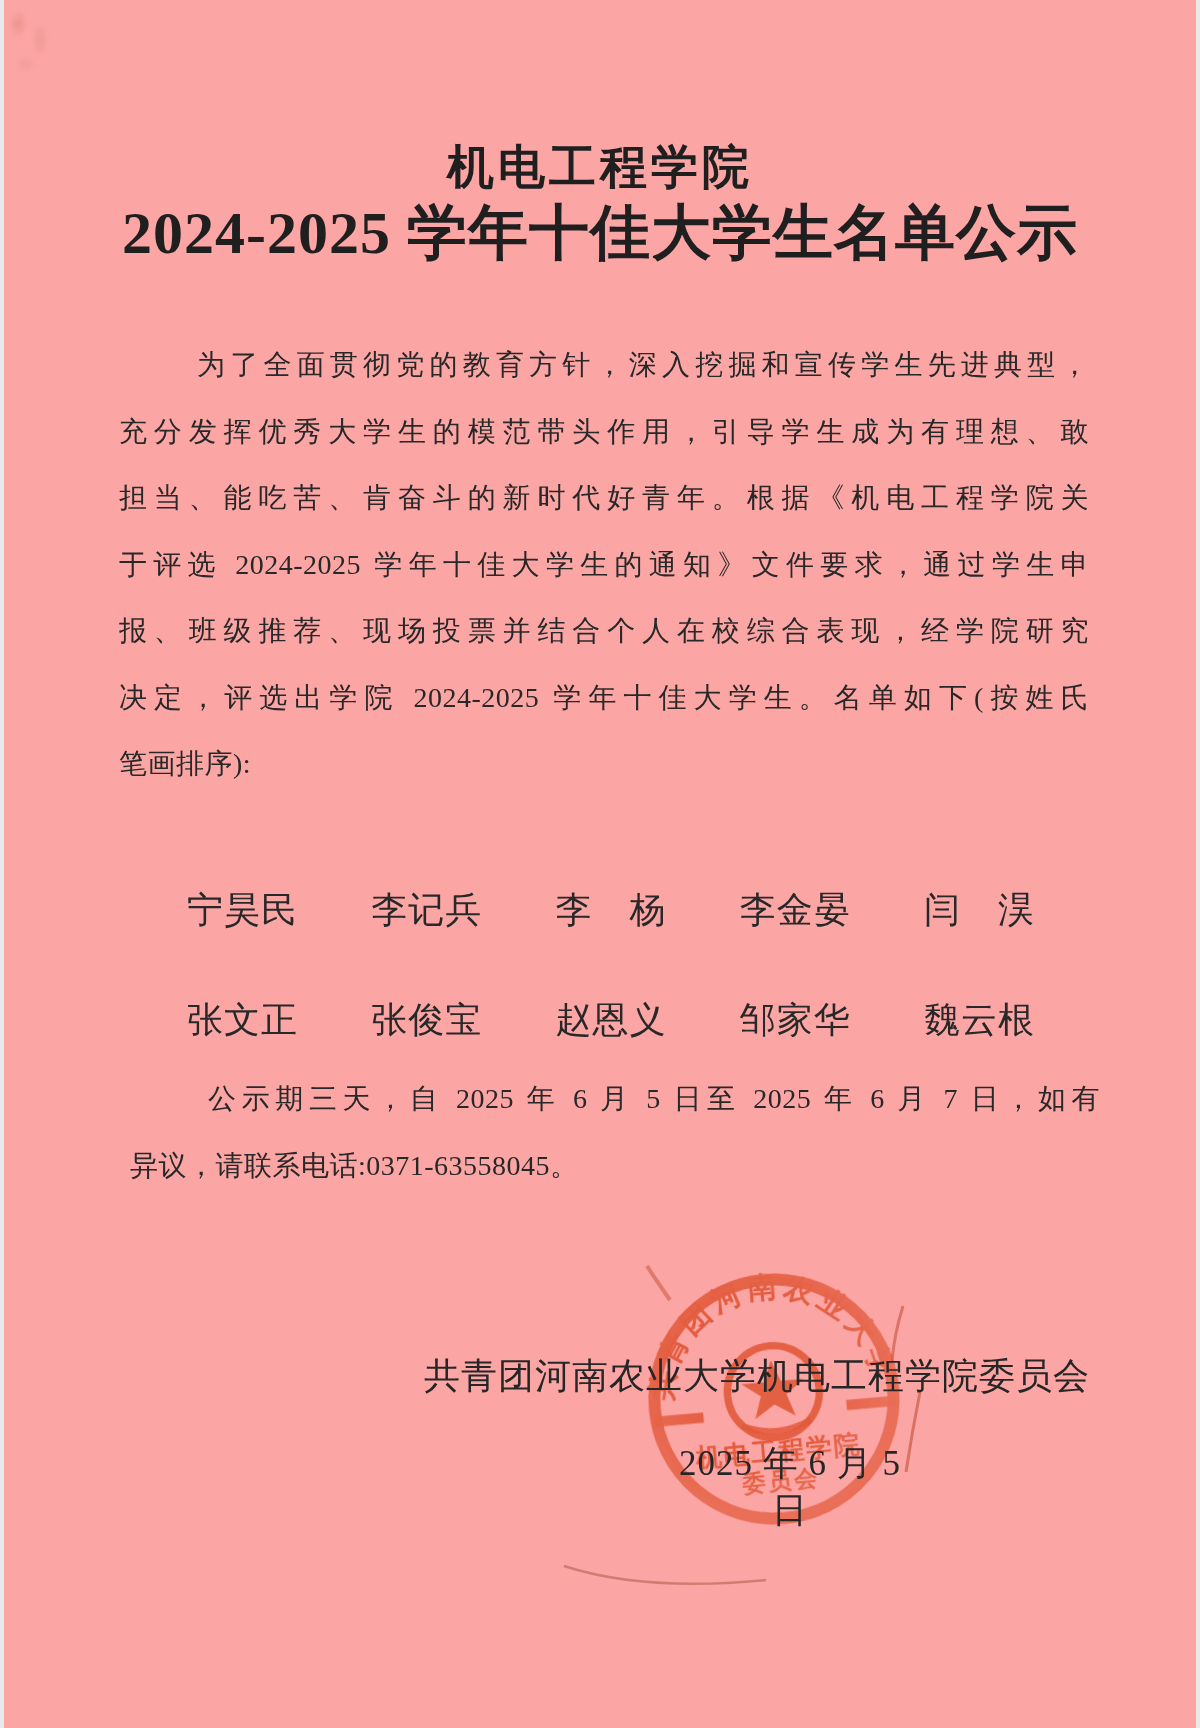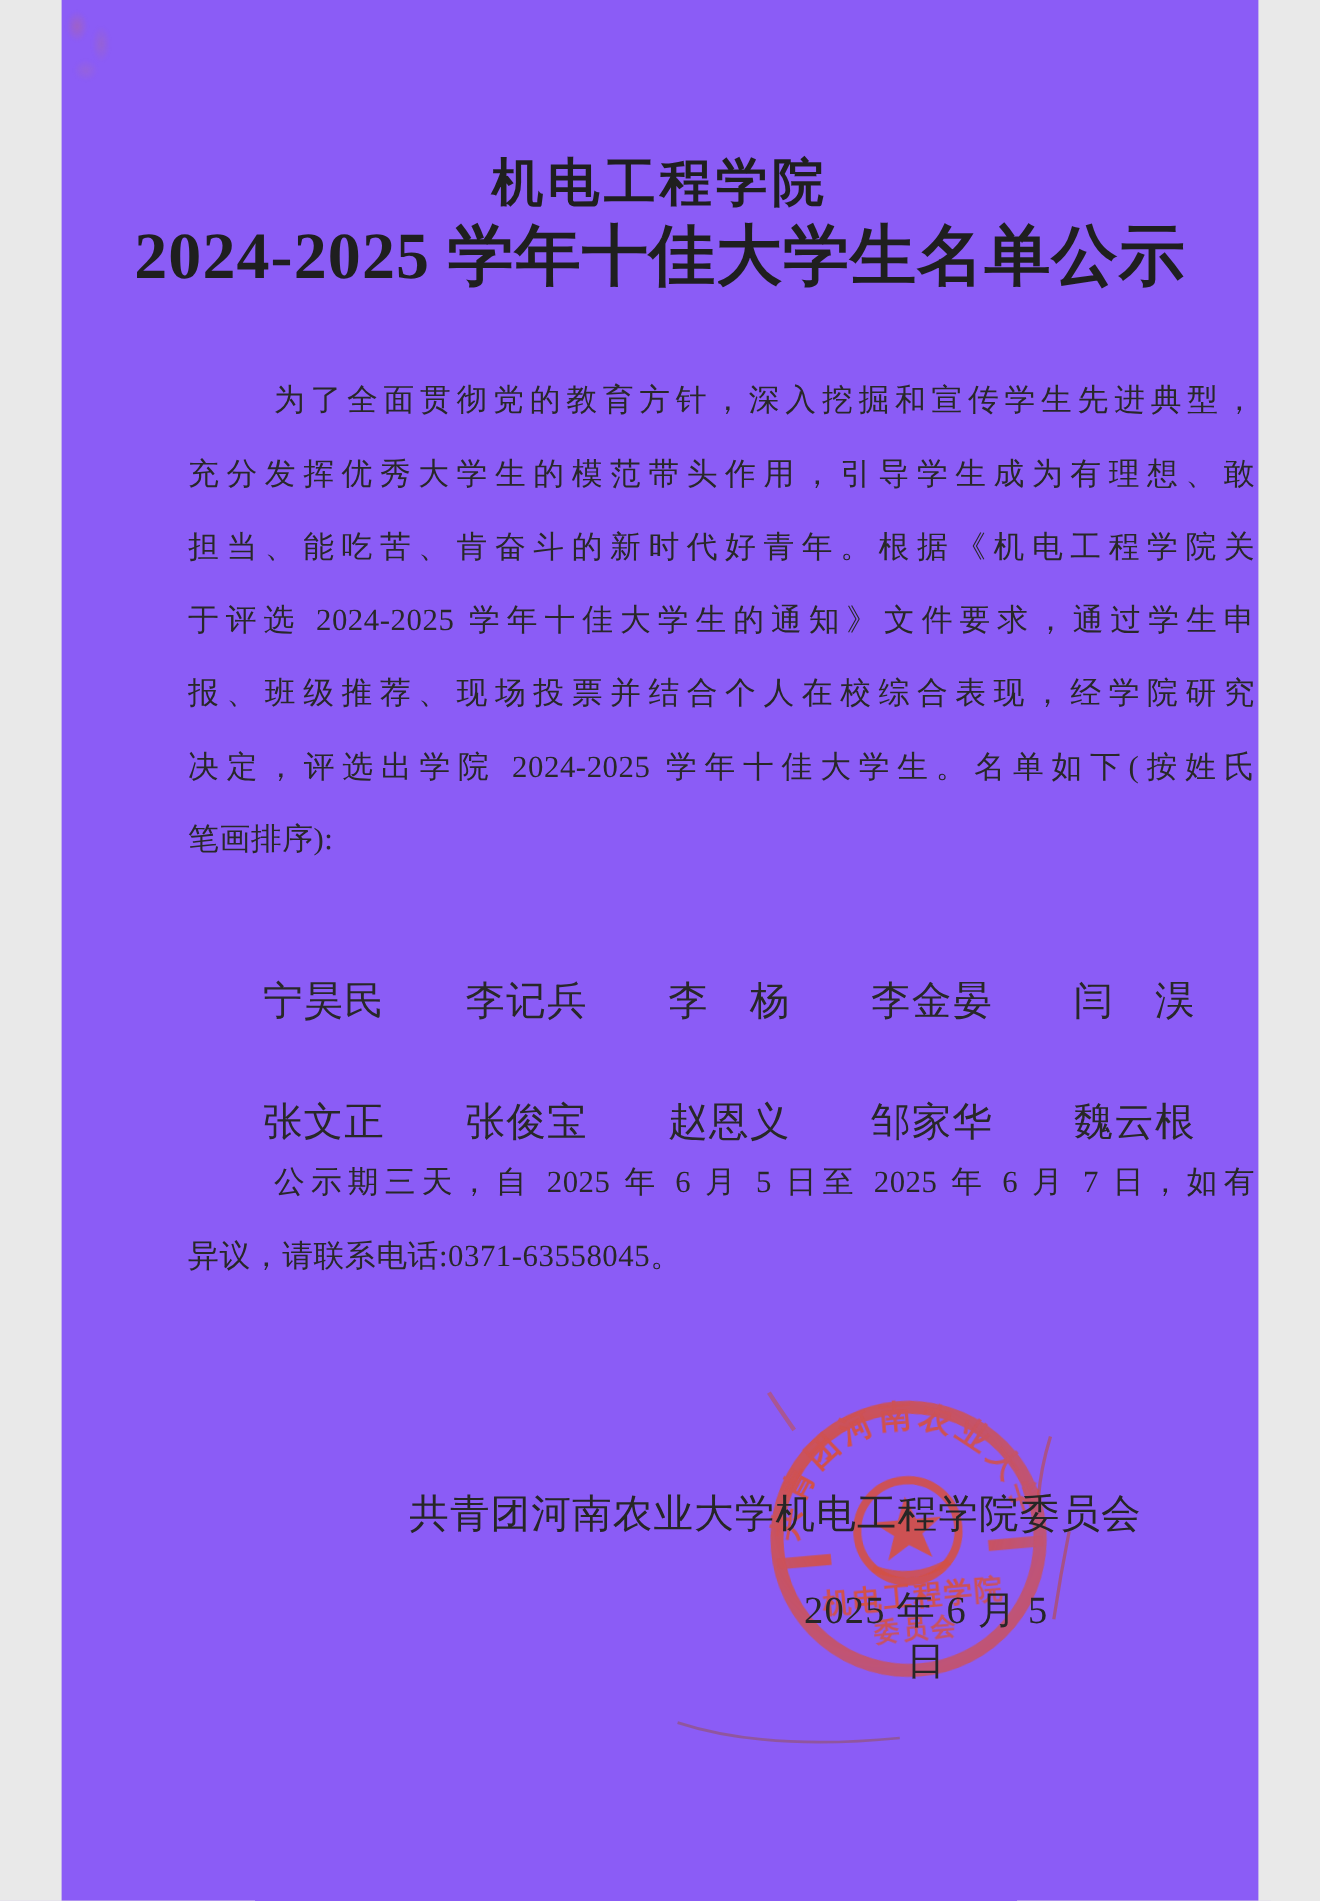--- a/index.html
+++ b/index.html
@@ -1,20 +1,20 @@
 <!DOCTYPE html>
 <html><head>
 <meta charset="utf-8">
 <style>
   html,body{margin:0;padding:0;background:#e9e9e9;}
   .page{
     position:relative;
-    width:1088px;height:1728px;
+    width:1192px;height:1728px;
     margin:0 auto;
-    background:#8b5cf6;
+    background:#fca5a5;
     overflow:hidden;
     font-family:"Liberation Serif","DejaVu Serif",serif;
     color:#262626;
   }
   
   .corner-smudge{
     position:absolute;left:2px;top:6px;width:60px;height:80px;
     background:
       radial-gradient(ellipse 14px 20px at 12px 18px, rgba(205,110,90,.30), rgba(205,110,90,0) 70%),
       radial-gradient(ellipse 12px 24px at 34px 34px, rgba(190,120,100,.22), rgba(190,120,100,0) 70%),
@@ -30,21 +30,21 @@
   }
   .para{
     position:absolute;left:115px;width:970px;
     font-size:28px;line-height:66.5px;letter-spacing:.5px;
     color:#282828;
   }
   .para .line{text-align:justify;text-align-last:justify;white-space:nowrap;}
   .para .line.first{text-indent:78px;}
   .para .line.last{text-align-last:left;}
   #para1{top:332px;}
-  #para2{top:1043px;}
+  #para2{top:1066px;margin-left:11px;}
   .names-row{
     position:absolute;left:183px;width:848px;
     display:flex;justify-content:space-between;
     font-size:36px;letter-spacing:1px;color:#282828;
   }
   #names-row-1{top:886px;}
   #names-row-2{top:996px;}
   .signature{
     position:absolute;top:1352px;right:106px;
     font-size:36px;letter-spacing:1px;color:#262626;z-index:3;

